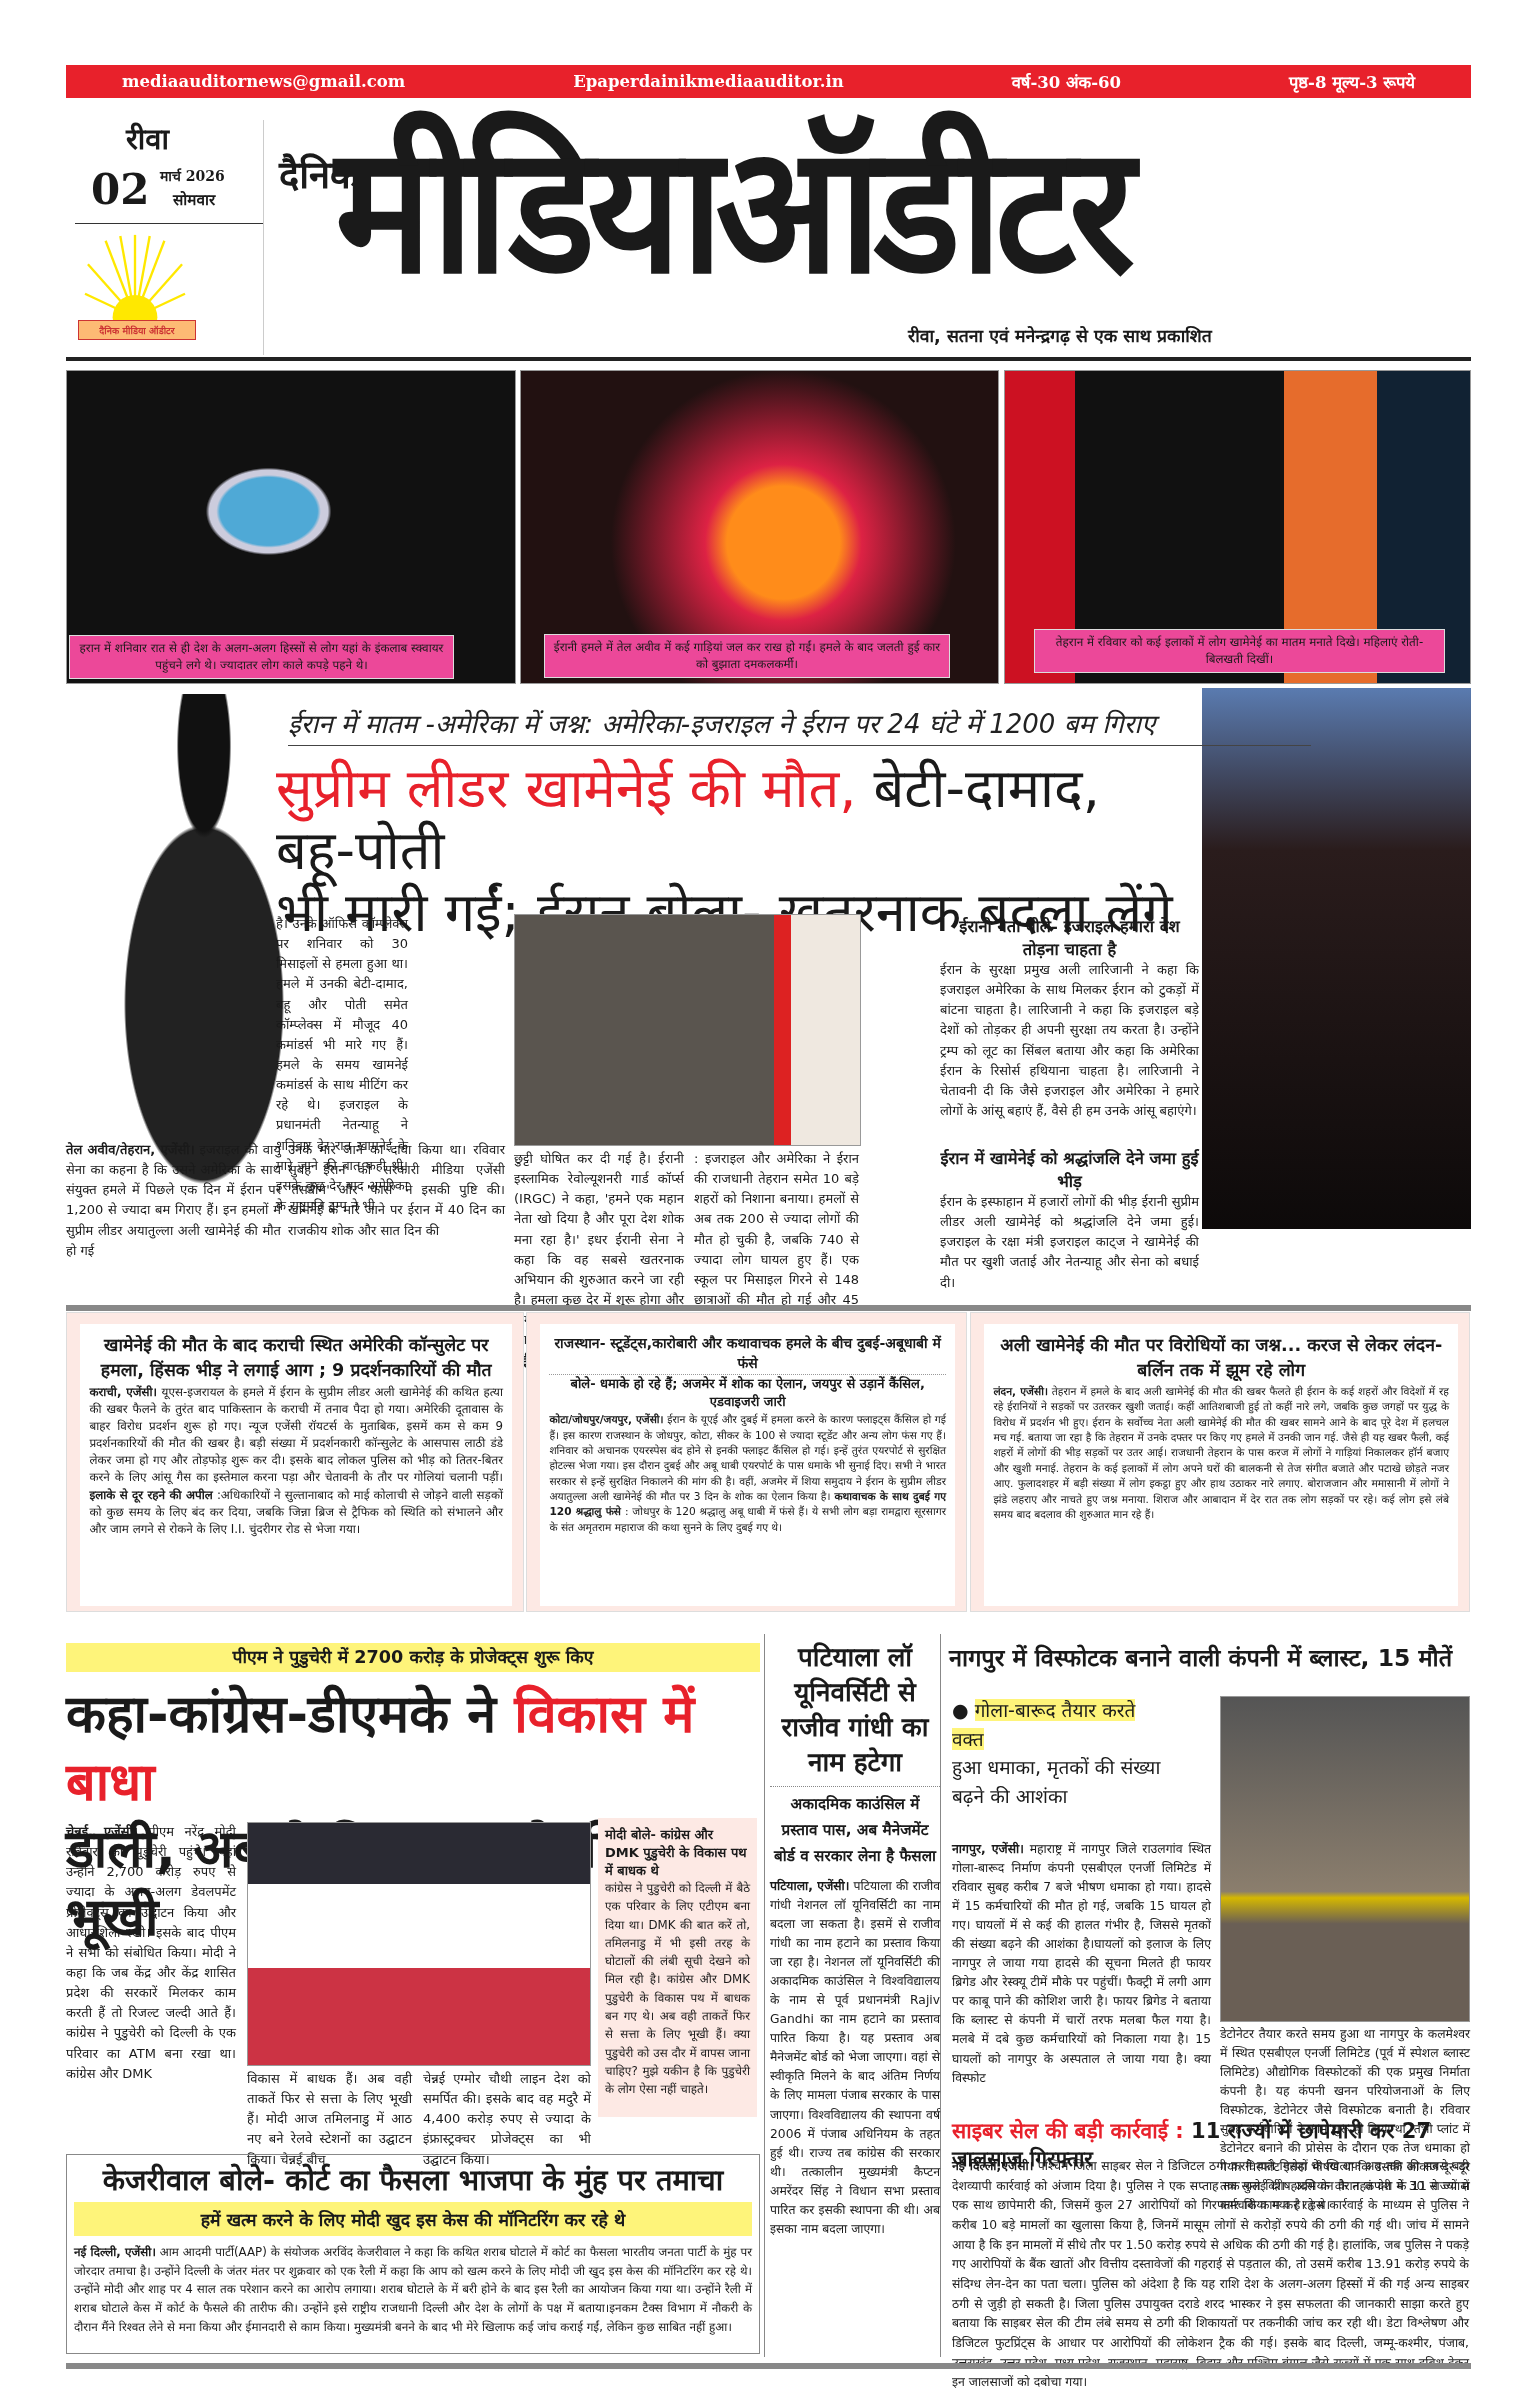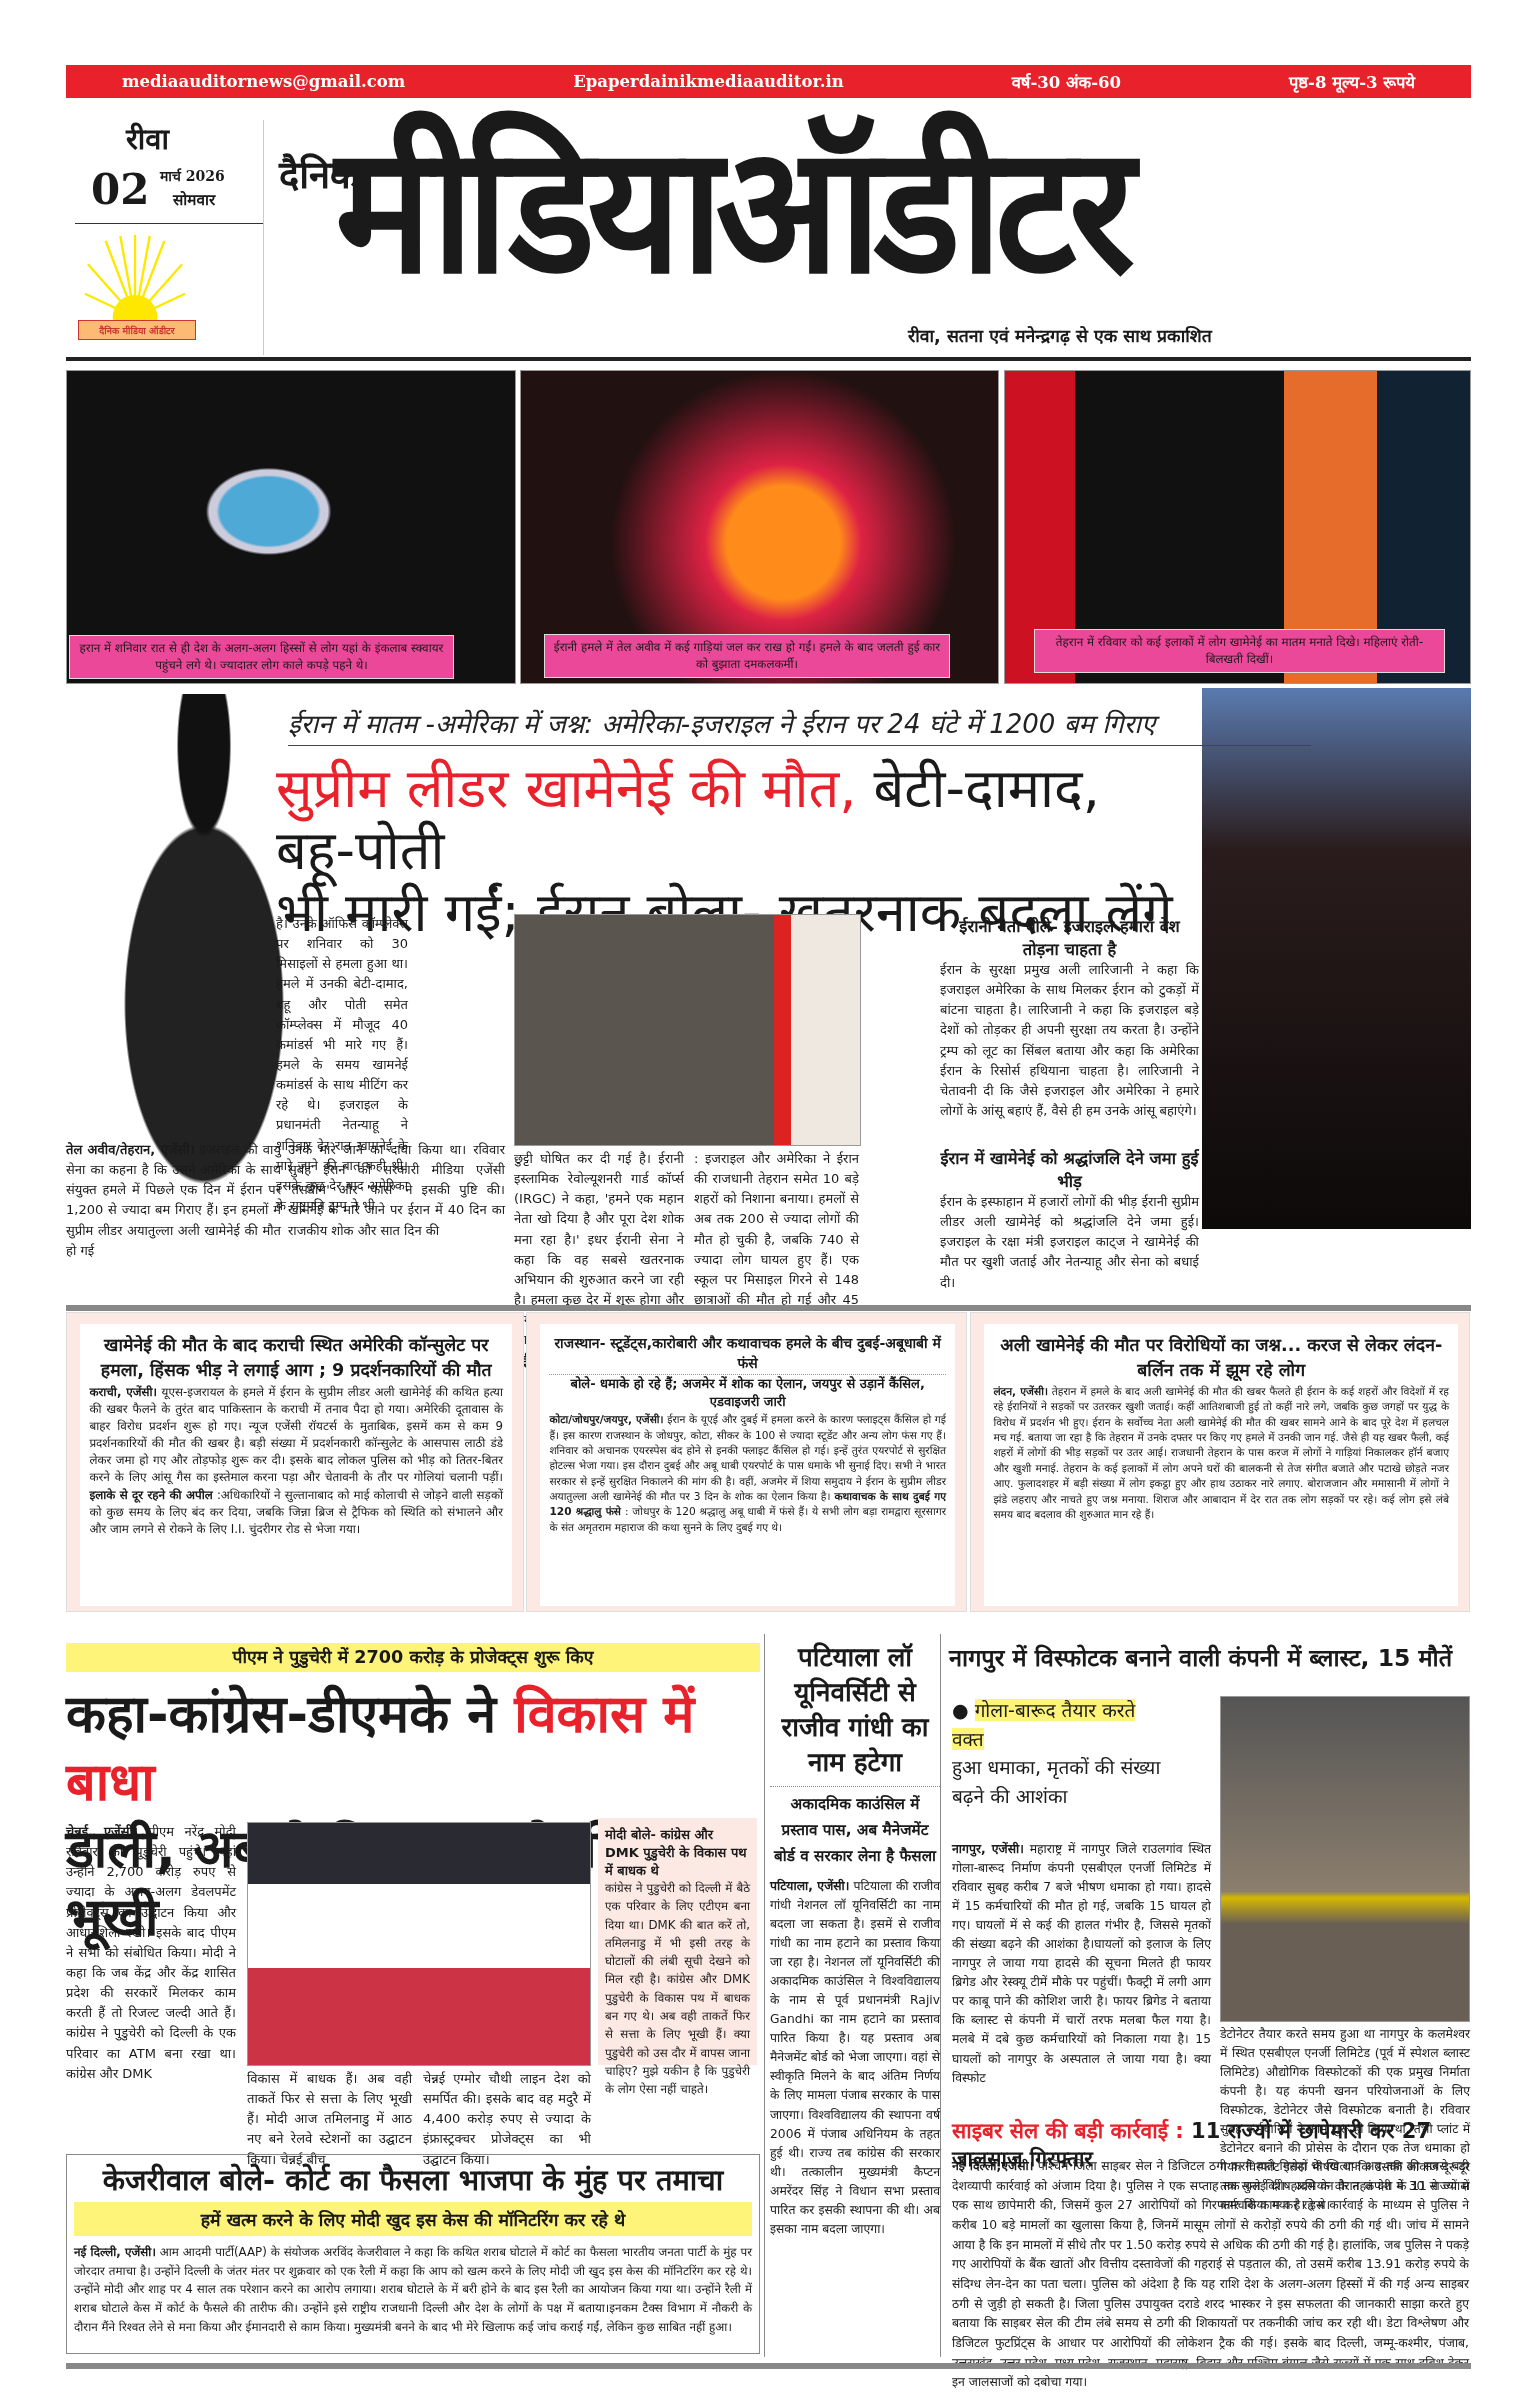--- a/index.html
+++ b/index.html
@@ -51,21 +51,21 @@
 .bt{font-size:11.8px;line-height:1.45;text-align:justify}
 .yel{background:#fef47a}
 .pmbar{left:66px;top:1643px;width:694px;height:29px;font-size:17.6px;font-weight:bold;text-align:center;line-height:29px}
 .pmhead{left:66px;top:1681px;width:694px;font-size:52px;font-weight:900;line-height:1.3}
 .pmhead .red{color:#e8212b}
 .modi{left:247px;top:1822px;width:344px;height:244px;background:linear-gradient(#2a2a33 0 25%,#fff 25% 60%,#c34 60%)}
 .pmc{font-size:13px;line-height:1.55;text-align:justify}
 .pm1{left:66px;top:1822px;width:170px}
 .pm2{left:247px;top:2069px;width:165px}
 .pm3{left:423px;top:2069px;width:168px}
-.pmside{left:598px;top:1818px;width:159px;height:247px;background:#fde9e4;padding:7px}
+.pmside{left:598px;top:1818px;width:159px;height:299px;background:#fde9e4;padding:7px}
 .kej{left:66px;top:2154px;width:694px;height:200px;border:1.2px solid #888}
 .kejh{font-size:29px;font-weight:900;text-align:center;padding-top:3.5px}
 .kejs{margin:4.7px 7px;font-size:17.6px;font-weight:bold;text-align:center;padding:4.7px}
 .kejt{font-size:11.8px;line-height:1.6;padding:2.4px 7px;text-align:justify}
 .vline2{left:764px;top:1634px;width:1.2px;height:723px;background:#888}
 .pat{left:770px;top:1640px;width:170px}
 .path{font-size:26px;font-weight:900;text-align:center;line-height:1.35}
 .pats{font-size:15.3px;font-weight:bold;text-align:center;line-height:1.7;border-top:1.2px dotted #888;margin-top:5.9px;padding-top:3.5px}
 .vline3{left:940px;top:1634px;width:1.2px;height:723px;background:#888}
 .nag{left:949px;top:1641px;width:523px;font-size:23.5px;font-weight:900}

